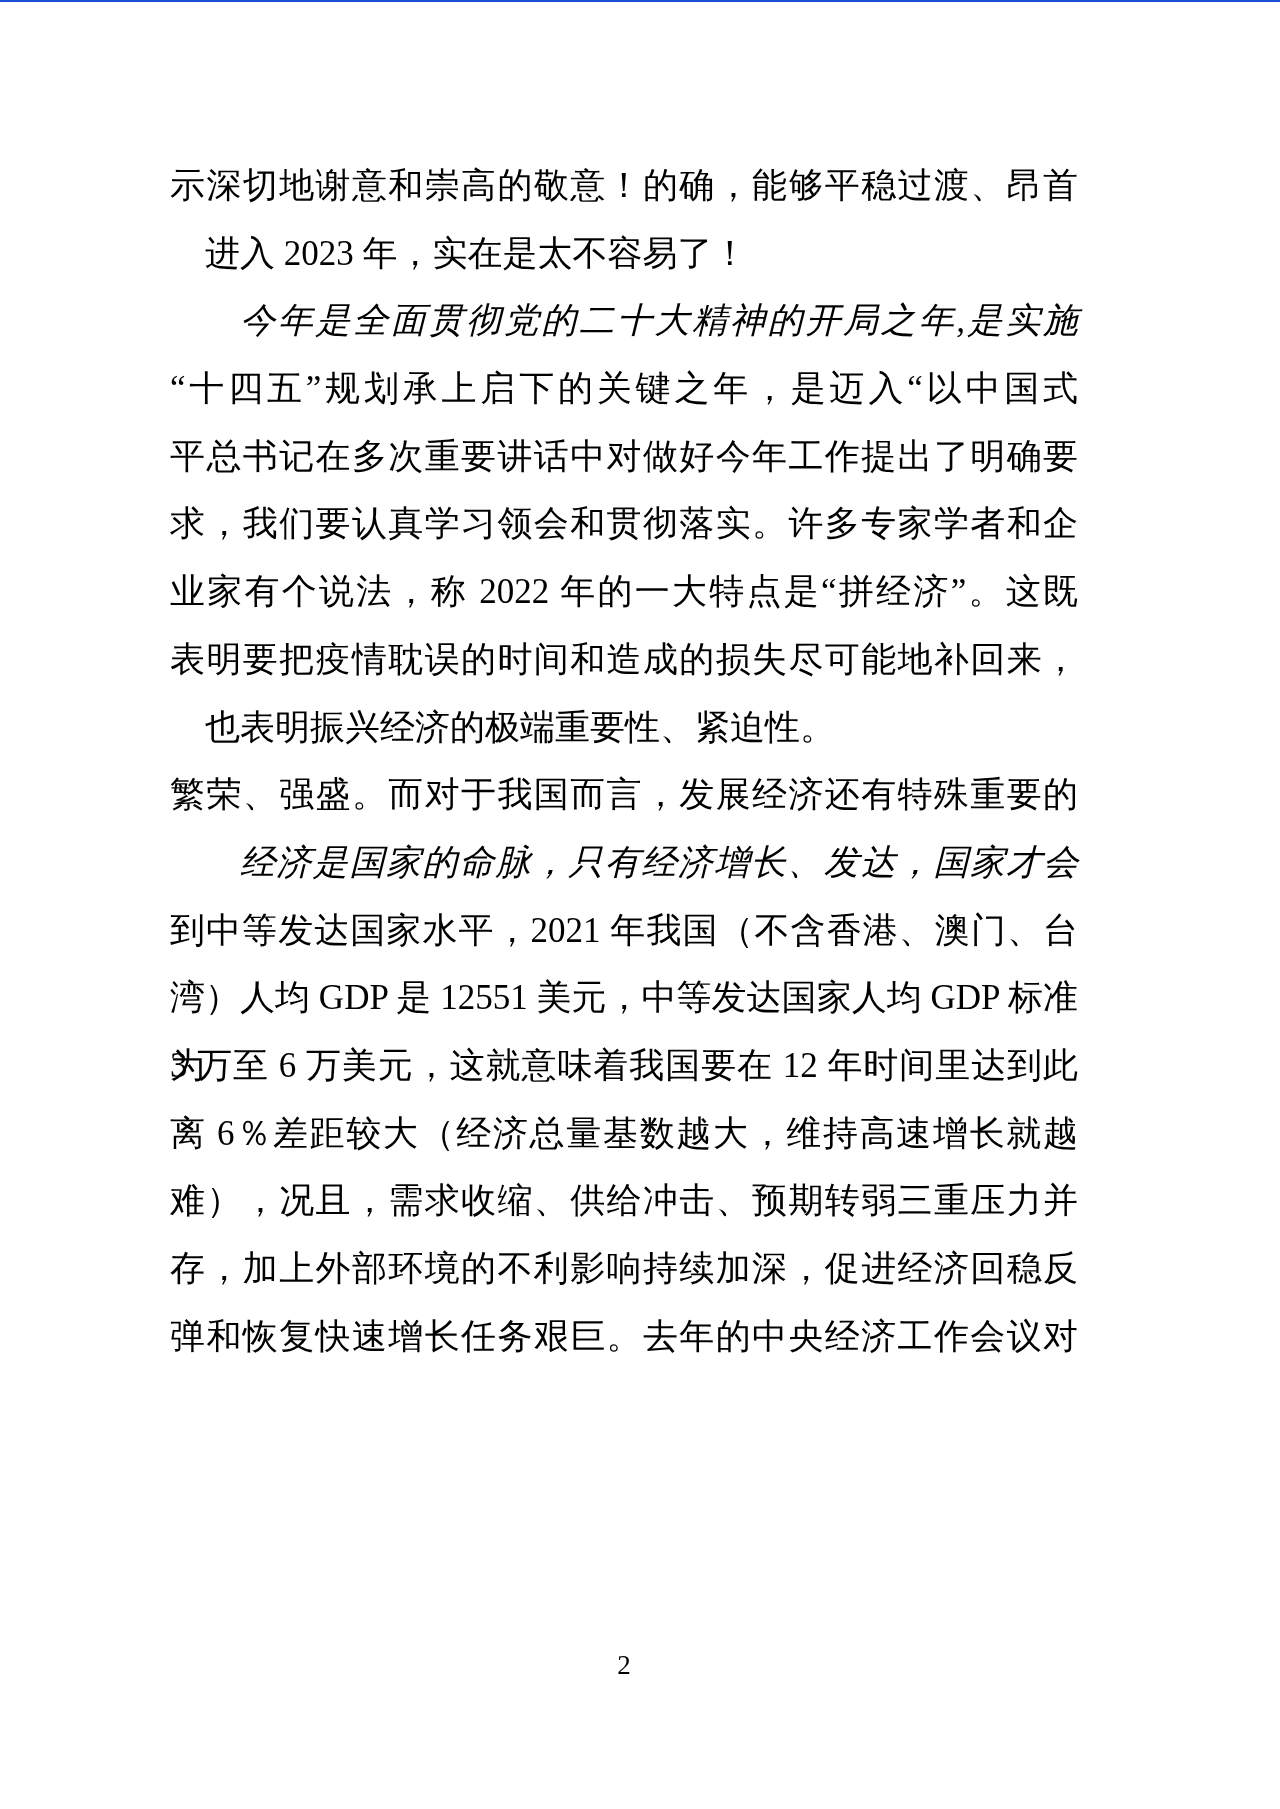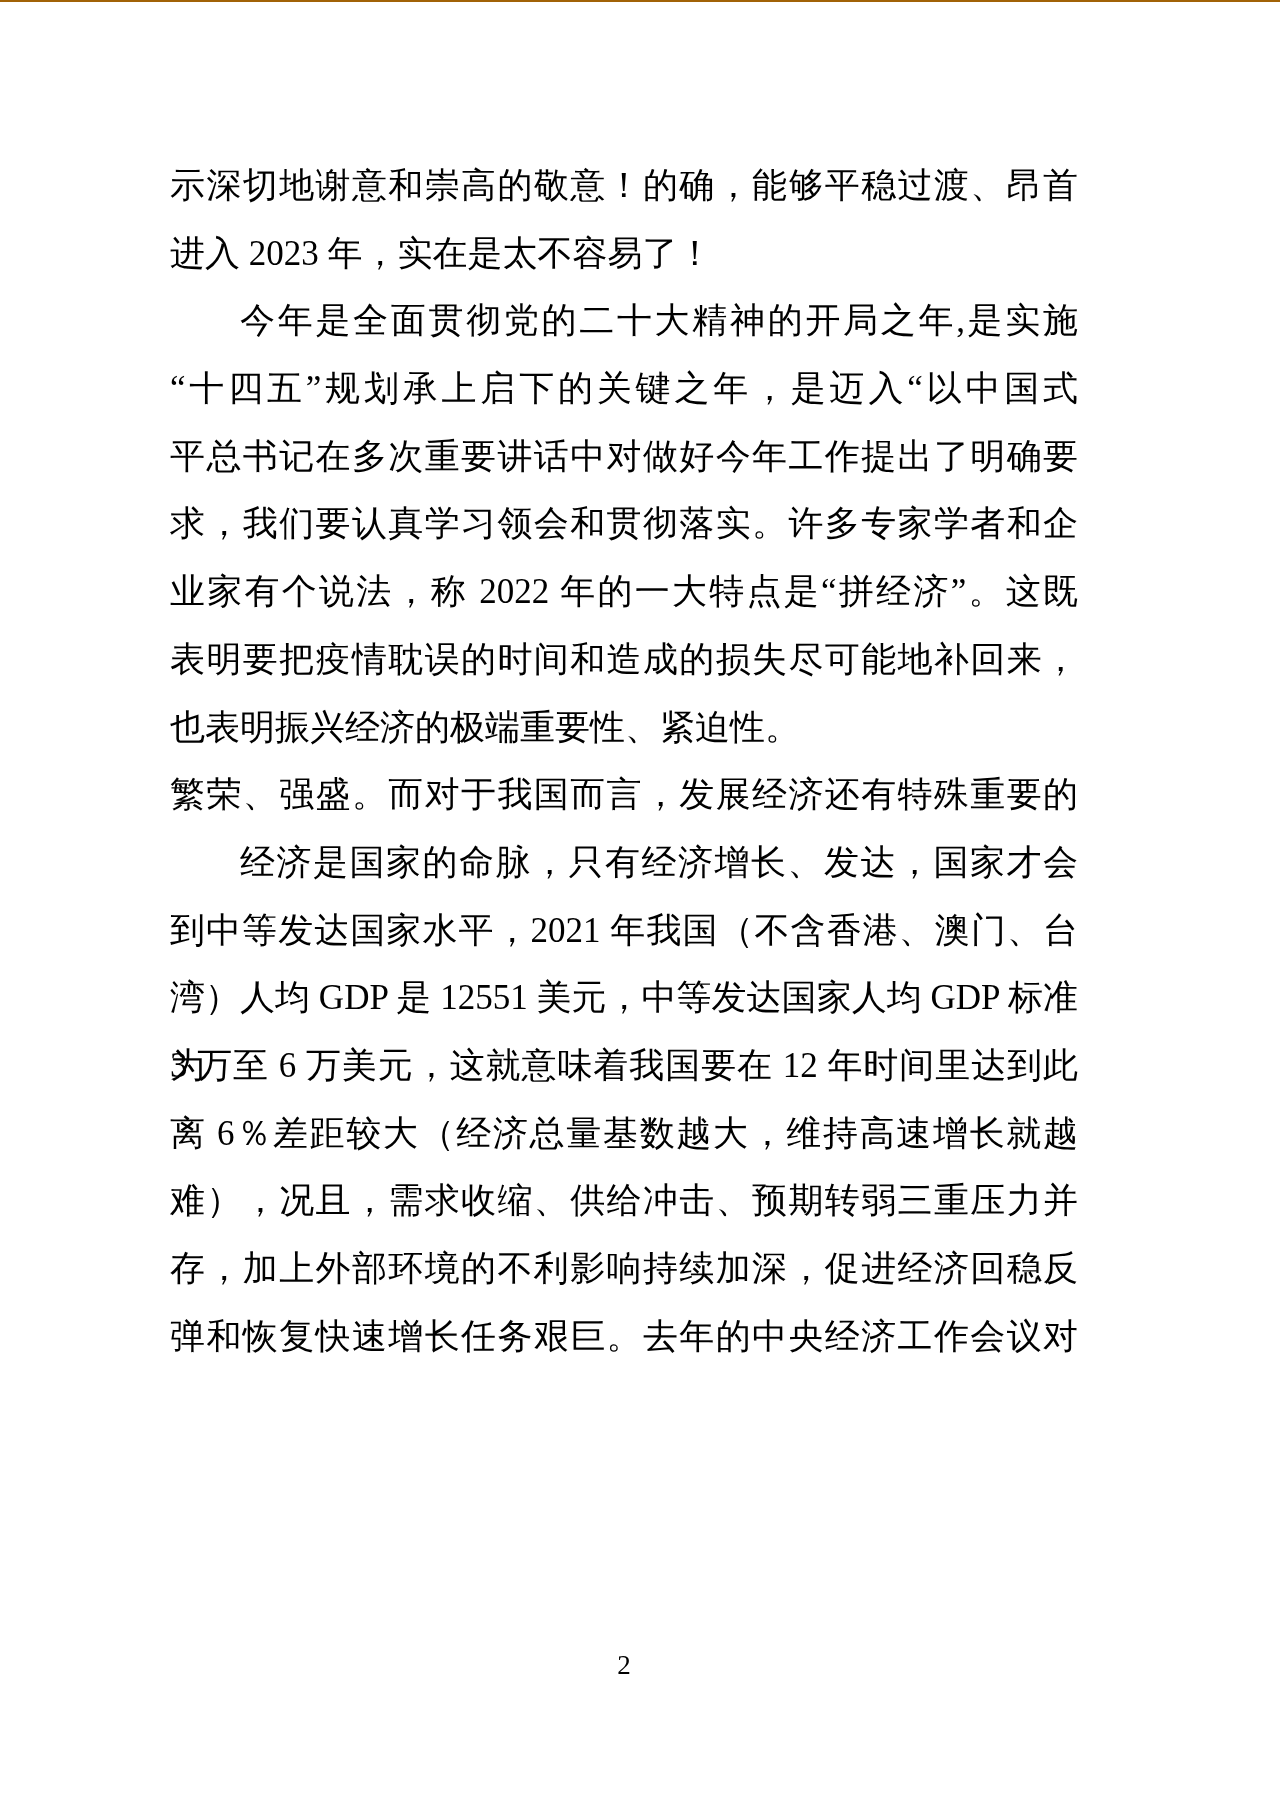--- a/index.html
+++ b/index.html
@@ -6,44 +6,46 @@
     margin: 0;
     padding: 0;
     background: #ffffff;
   }
   .page {
     position: relative;
     width: 1280px;
     height: 1809px;
     background: #ffffff;
     box-sizing: border-box;
-    border-top: 2px solid #a16207;
+    border-top: 2px solid #1d4ed8;
     overflow: hidden;
     font-family: "Liberation Serif", serif;
   }
   .doc {
     position: absolute;
     left: 170px;
     top: 150px;
     width: 908px;
     color: #000000;
   }
   .line {
     font-size: 35px;
     line-height: 67.7px;
     height: 67.7px;
     text-align: justify;
     text-align-last: justify;
     color: #000000;
   }
   .line.short {
     text-align-last: left;
+    margin-left: 35px;
   }
   .line.indent {
     text-indent: 70px;
+    font-style: italic;
   }
   .page-number {
     position: absolute;
     left: 170px;
     top: 1648px;
     width: 908px;
     text-align: center;
     font-size: 27px;
     color: #000000;
   }

